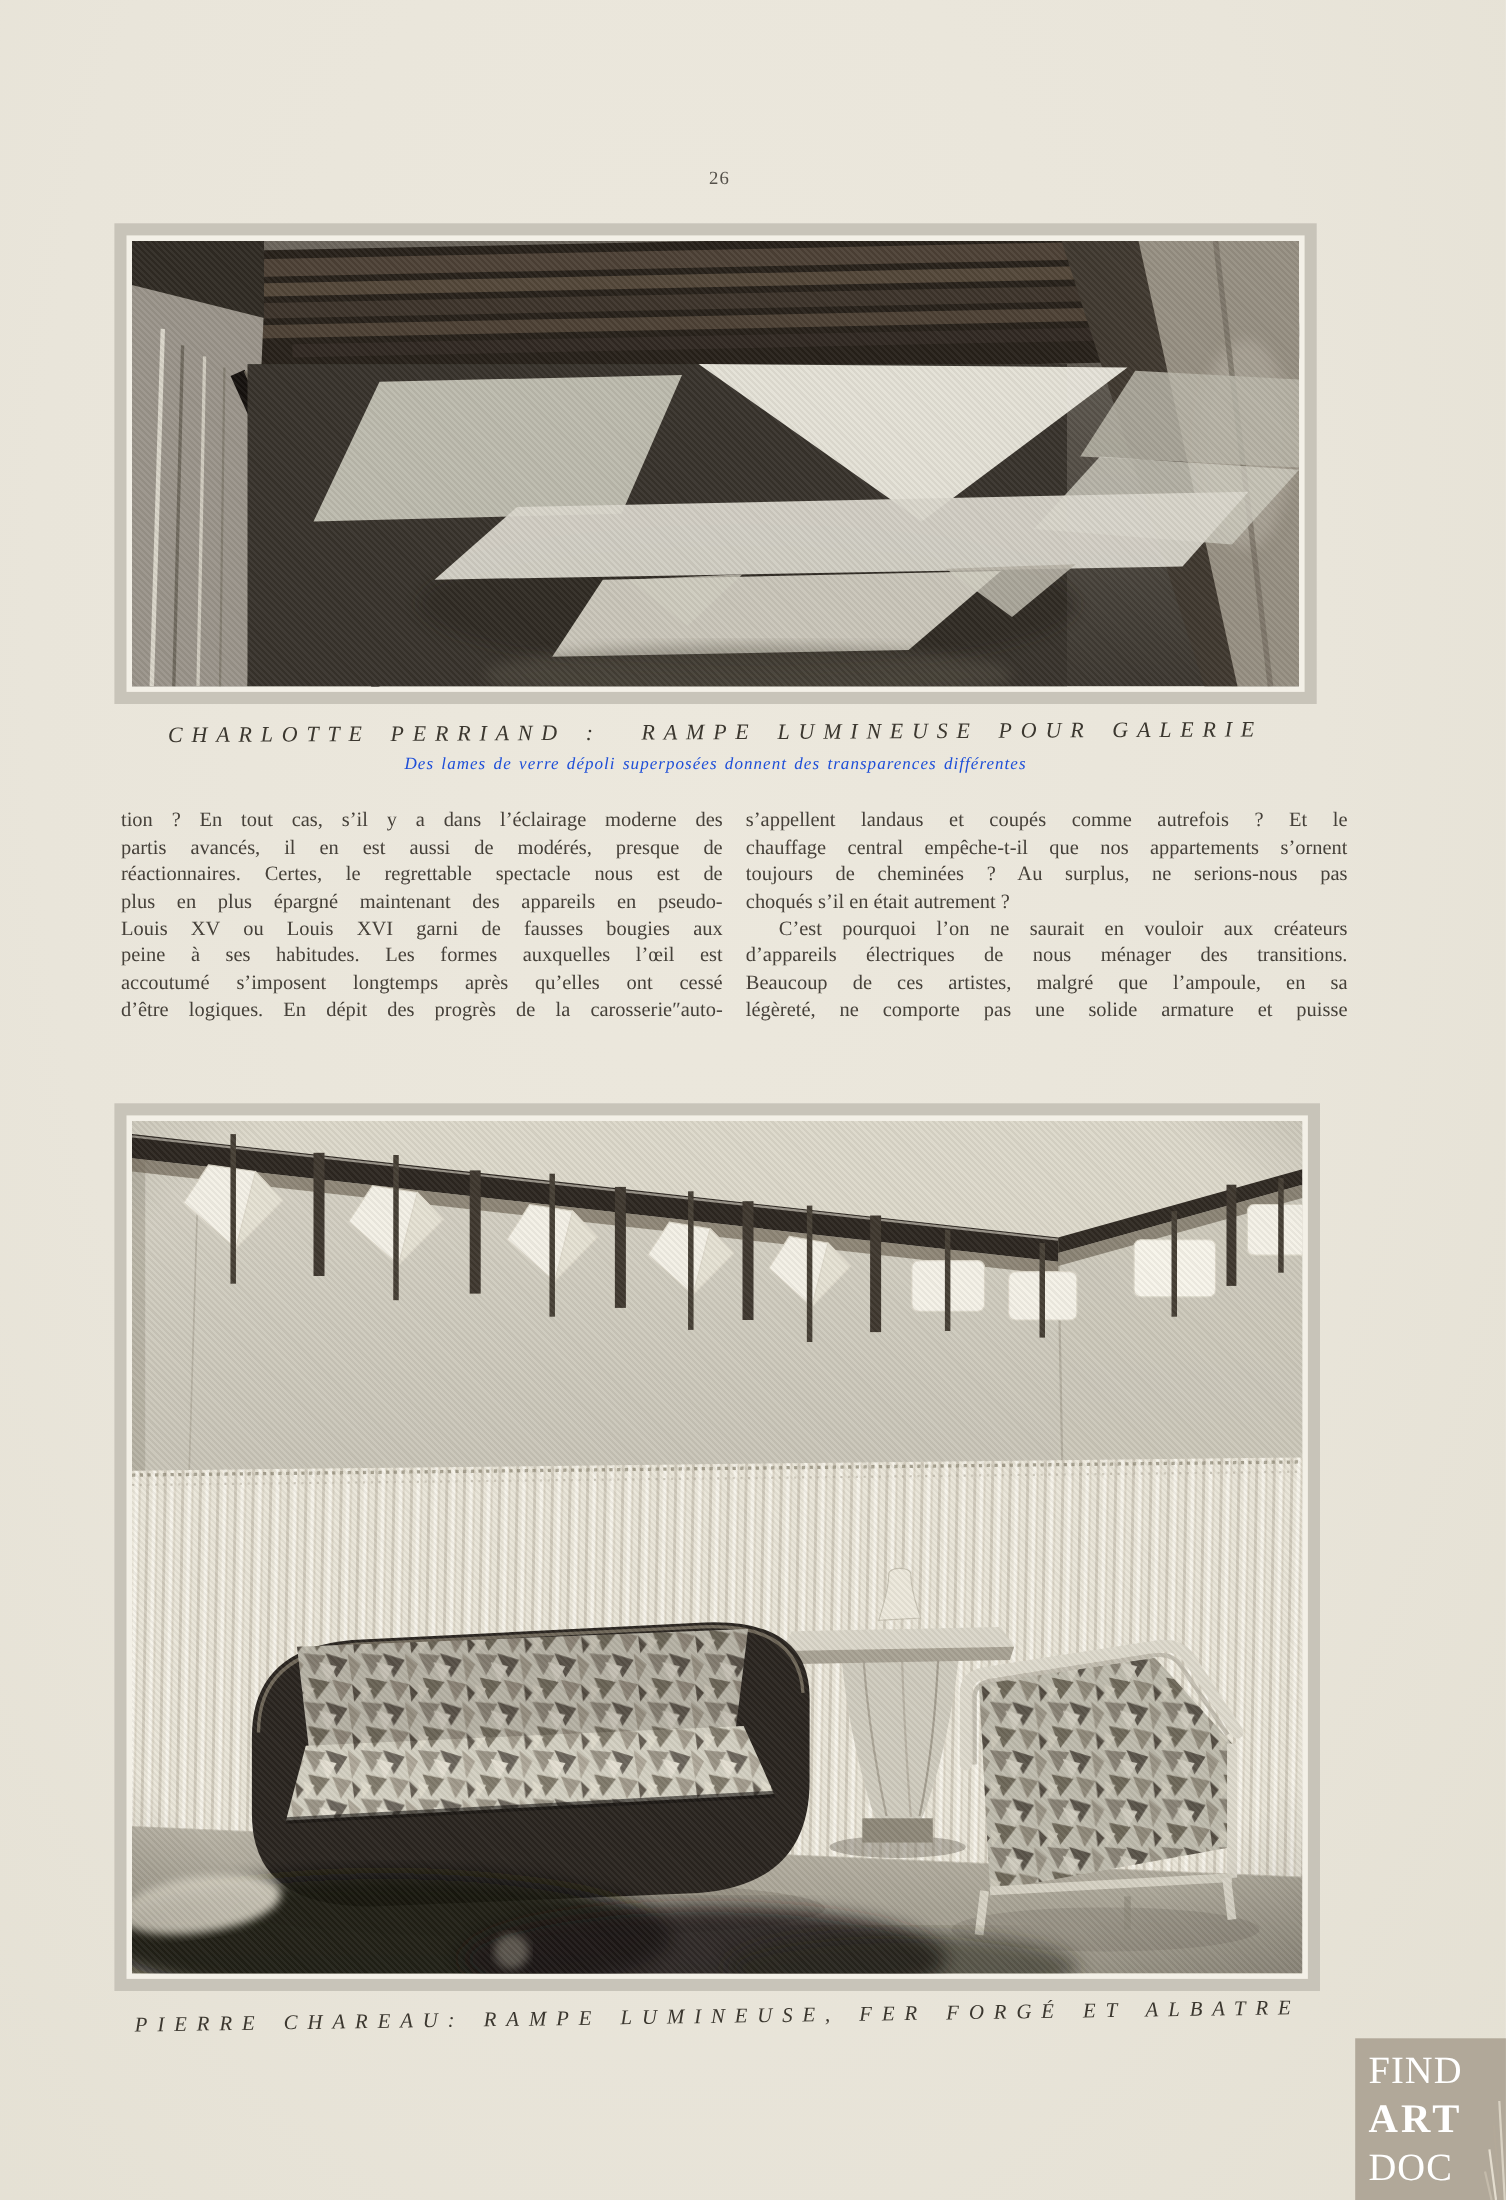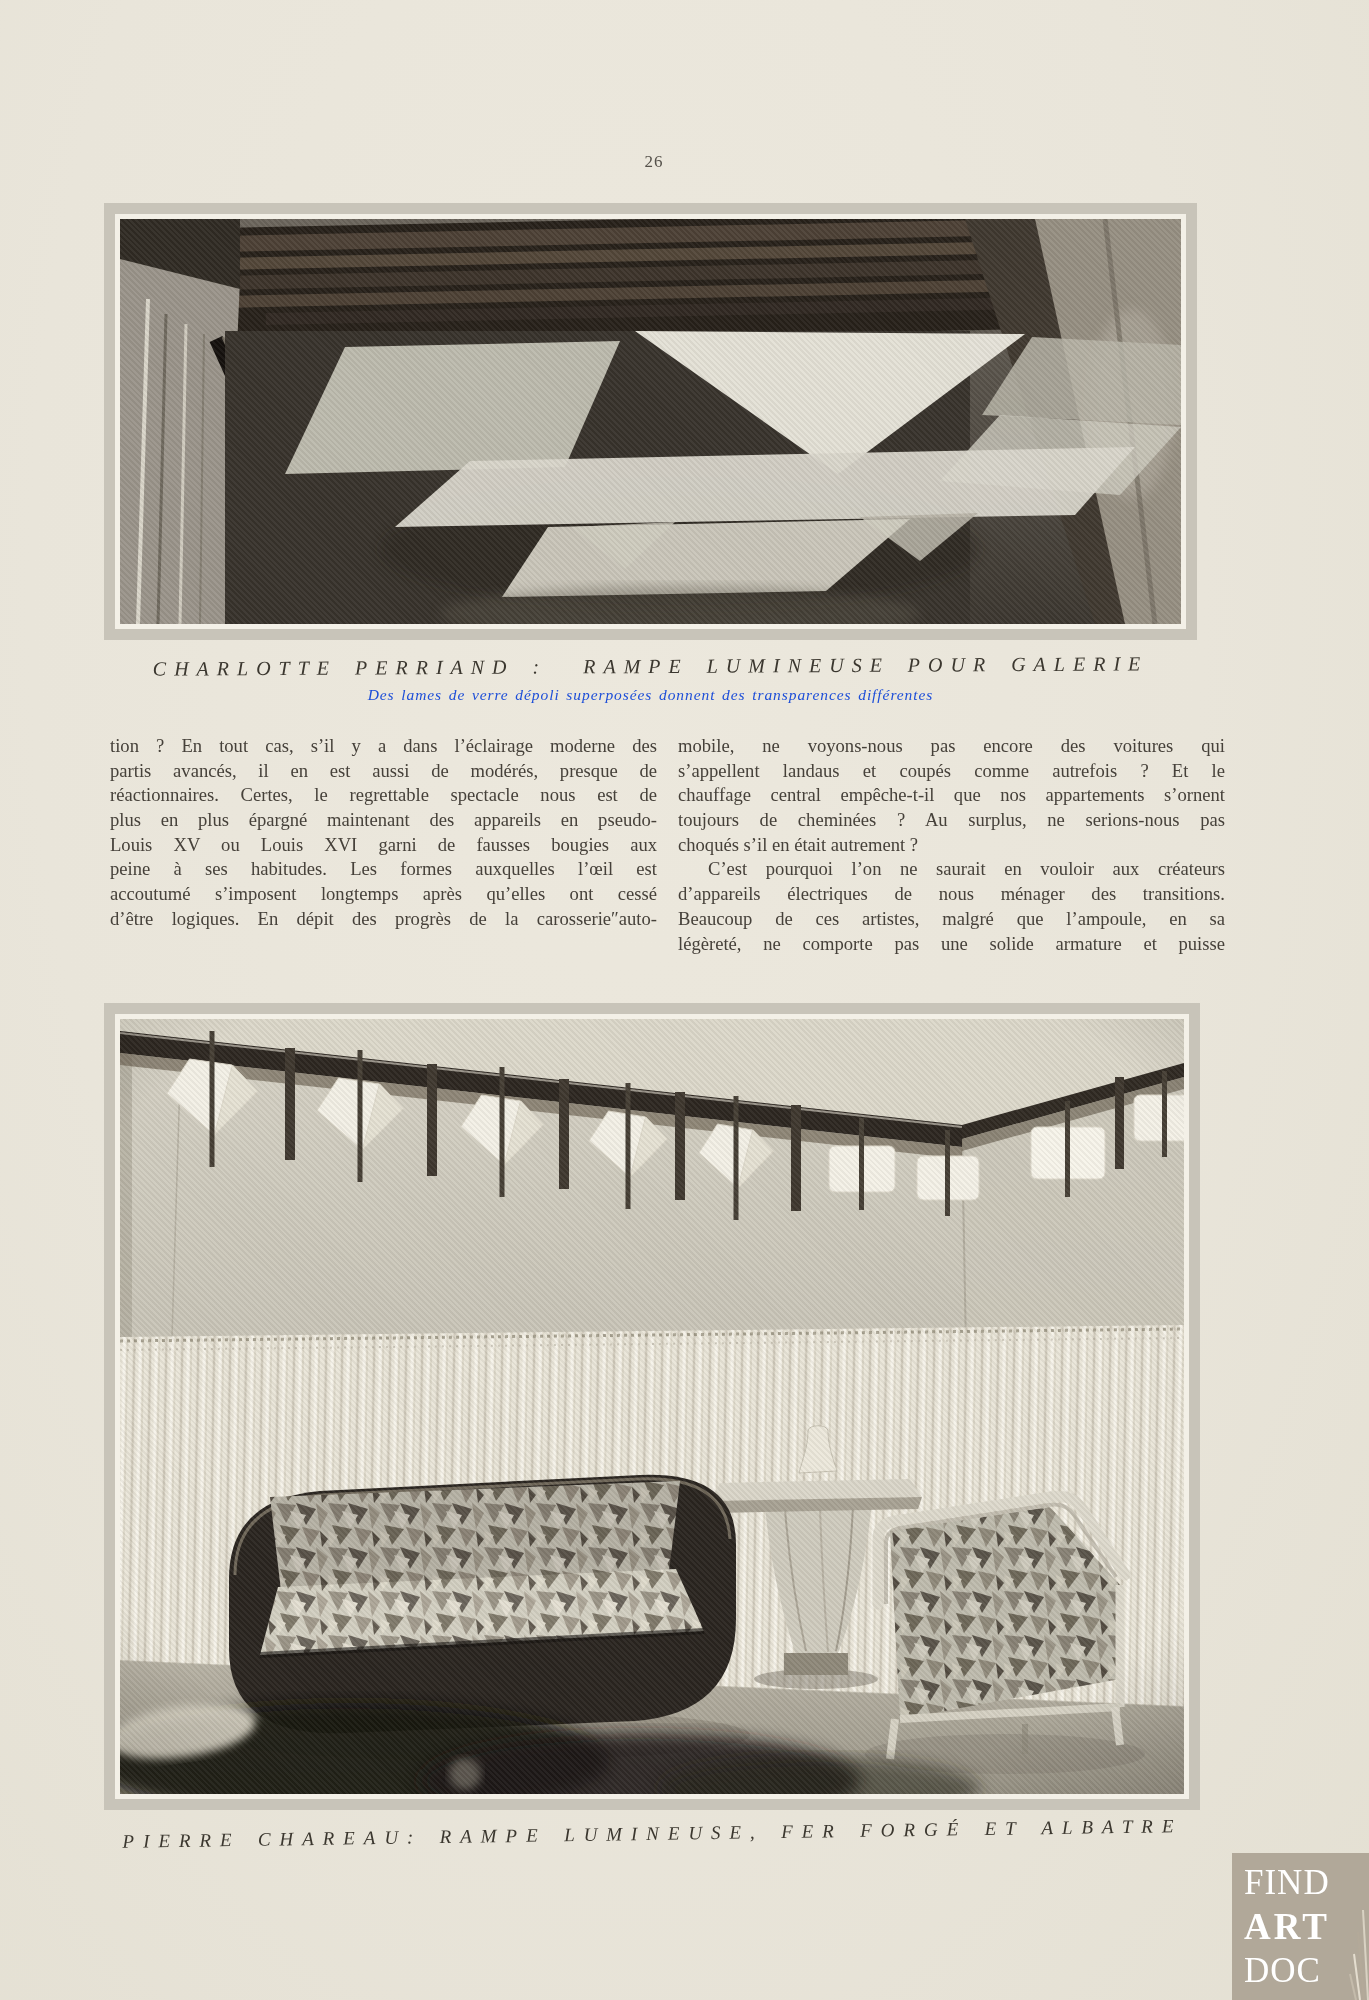--- a/index.html
+++ b/index.html
@@ -124,21 +124,20 @@
         <div class="tline">partis avancés, il en est aussi de modérés, presque de</div>
         <div class="tline">réactionnaires. Certes, le regrettable spectacle nous est de</div>
         <div class="tline">plus en plus épargné maintenant des appareils en pseudo-</div>
         <div class="tline">Louis XV ou Louis XVI garni de fausses bougies aux</div>
         <div class="tline">peine à ses habitudes. Les formes auxquelles l’œil est</div>
         <div class="tline">accoutumé s’imposent longtemps après qu’elles ont cessé</div>
         <div class="tline">d’être logiques. En dépit des progrès de la carosserie″auto-</div>
       </div>
     <div class="col">
 
-    <div class="tline">mobile, ne voyons-nous pas encore des voitures qui</div>
         <div class="tline">s’appellent landaus et coupés comme autrefois ? Et le</div>
         <div class="tline">chauffage central empêche-t-il que nos appartements s’ornent</div>
         <div class="tline">toujours de cheminées ? Au surplus, ne serions-nous pas</div>
         <div class="tline no-j">choqués s’il en était autrement ?</div>
         <div class="tline indent">C’est pourquoi l’on ne saurait en vouloir aux créateurs</div>
         <div class="tline">d’appareils électriques de nous ménager des transitions.</div>
         <div class="tline">Beaucoup de ces artistes, malgré que l’ampoule, en sa</div>
         <div class="tline">légèreté, ne comporte pas une solide armature et puisse</div>
       </div>
   </div>

